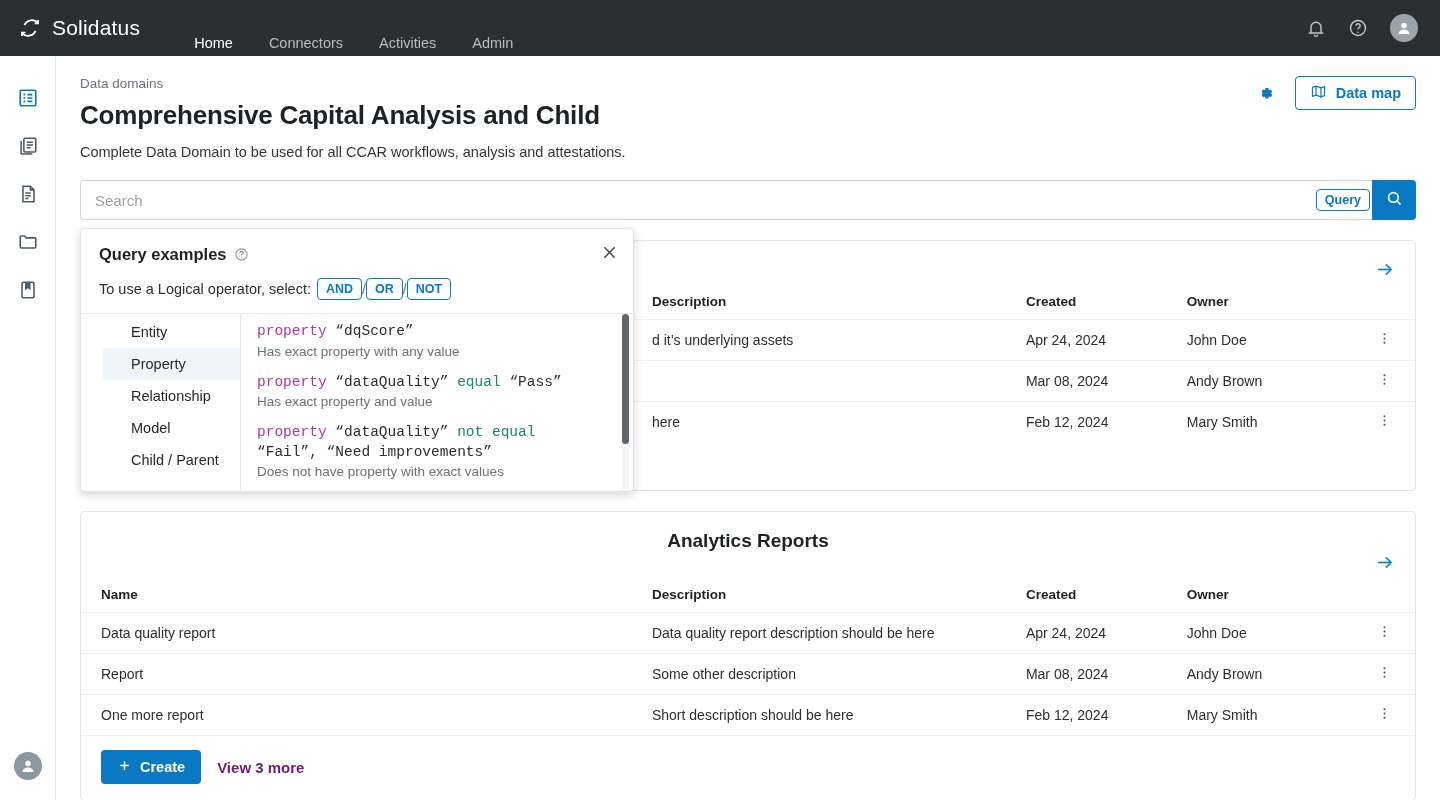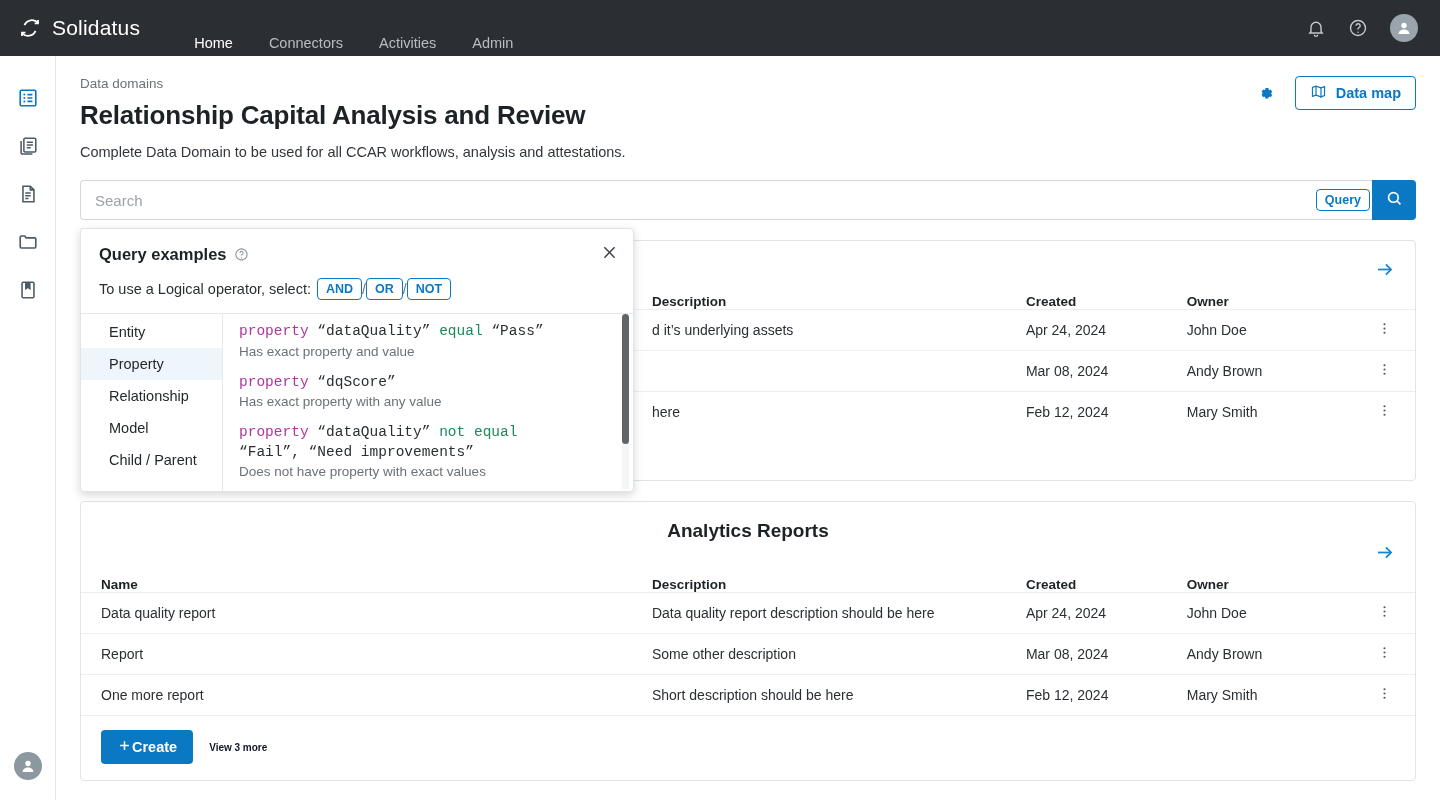--- a/index.html
+++ b/index.html
@@ -96,63 +96,63 @@
     margin: 20px 24px 0 24px; border: 1px solid #e1e4e7; border-radius: 4px;
     background: #fff; position: relative;
   }
   .card-head { padding: 18px 20px 14px 20px; display: flex; align-items: center; flex-direction: column; }
   .card-title { font-size: 19px; font-weight: bold; color: #1d2226; }
   .card-arrow { margin-left: auto; color: #1384d1; cursor: pointer; display: flex; }
 
   table { width: 100%; border-collapse: collapse; }
   thead th {
     text-align: left; font-size: 13.5px; font-weight: bold; color: #1d2226;
-    padding: 0 8px 0 8px;
+    padding: 0 8px 10px 8px;
   }
   thead th:first-child { padding-left: 20px; }
   tbody td {
     font-size: 14px; color: #2a2f34; padding: 10px 8px; border-top: 1px solid #eceef0;
   }
   tbody td:first-child { padding-left: 20px; }
   .col-name { width: 560px; }
   .col-desc { width: 372px; }
   .col-created { width: 160px; }
   .col-owner { width: 175px; }
   .col-menu { width: 60px; text-align: center; }
   .kebab { color: #4c5a66; cursor: pointer; display: inline-flex; }
 
   .card-foot { display: flex; align-items: center; gap: 16px; padding: 14px 20px 16px 20px; border-top: 1px solid #eceef0; }
   .btn-primary {
     background: #0a78c2; color: #fff; border: none; border-radius: 4px; height: 34px;
-    display: flex; align-items: center; padding: 0 16px;
+    display: flex; align-items: center; gap: 8px; padding: 0 16px;
     font-size: 14.5px; font-weight: bold; cursor: pointer;
     font-family: "Liberation Sans", sans-serif;
   }
-  .link-btn { color: #0f172a; font-size: 10px; font-weight: bold; cursor: pointer; }
+  .link-btn { color: #701a75; font-size: 15px; font-weight: bold; cursor: pointer; }
 
   
   .popup {
     position: absolute; left: 80px; top: 228px; width: 554px; height: 264px;
     background: #fff; border: 1px solid #e1e4e7; border-radius: 4px;
     box-shadow: 0 3px 10px rgba(0,0,0,.16); overflow: hidden; z-index: 50;
   }
   .popup-head { padding: 16px 18px 0 18px; position: relative; }
   .popup-title-row { display: flex; align-items: center; gap: 7px; }
   .popup-title { font-size: 16.5px; font-weight: bold; color: #1d2226; }
   .popup-close { position: absolute; right: 14px; top: 14px; cursor: pointer; color: #3c4247; display:flex; }
   .operator-row { display: flex; align-items: center; gap: 0; margin-top: 14px; }
   .operator-label { font-size: 14.5px; color: #2a2f34; margin-right: 6px; }
   .op-chip {
     border: 1px solid #0a78c2; color: #0a78c2; border-radius: 4px;
     font-size: 12.5px; font-weight: bold; padding: 3px 8px; cursor: pointer; background: #fff;
   }
   .op-slash { color: #6b7279; font-size: 14px; }
 
   .popup-body { display: flex; margin-top: 13px; border-top: 1px solid #e6e9eb; height: 180px; }
-  .cat-list { width: 142px; border-right: 1px solid #e6e9eb; padding-top: 2px; }
+  .cat-list { width: 160px; border-right: 1px solid #e6e9eb; padding-top: 2px; padding-left: 22px; }
   .cat-item { font-size: 14.5px; color: #23282d; padding: 8px 0 8px 28px; cursor: pointer; }
   .cat-item.active { background: #eff6fb; }
   .examples {
     flex: 1; position: relative; overflow: hidden; padding: 8px 20px 0 16px;
   }
   .ex { margin-bottom: 14px; }
   .ex-code {
     font-family: "Liberation Mono", monospace; font-size: 14.5px; color: #2a2f34; line-height: 1.35;
   }
   .kw { color: #b0369f; }
@@ -265,21 +265,21 @@
           <path d="M4.8 20c0-3.8 3.3-6 7.2-6s7.2 2.2 7.2 6z"></path>
       </svg>
     </span>
   </div>
 </div>
 
 <div class="page">
 
   <div class="page-head">
     <div class="breadcrumb">Data domains</div>
-    <div class="page-title">Relationship Capital Analysis and Review</div>
+    <div class="page-title">Comprehensive Capital Analysis and Child</div>
     <div class="page-sub">Complete Data Domain to be used for all CCAR workflows, analysis and attestations.</div>
 
     <div class="head-actions">
       <span class="gear-btn">
         <svg viewBox="0 0 24 24" width="19" height="19" fill="currentColor">
           <path d="M12 8.4a3.6 3.6 0 1 0 0 7.2 3.6 3.6 0 0 0 0-7.2zm0 5.6a2 2 0 1 1 0-4 2 2 0 0 1 0 4z"></path>
           <path d="M20.6 13.6l-1.5-.9a7.4 7.4 0 0 0 0-1.4l1.5-.9-1.9-3.3-1.6.7a7 7 0 0 0-1.2-.7L15.7 5h-3.8l-.2 1.8c-.4.2-.8.4-1.2.7l-1.6-.7-1.9 3.3 1.5.9a7.4 7.4 0 0 0 0 1.4l-1.5.9 1.9 3.3 1.6-.7c.4.3.8.5 1.2.7l.2 1.8h3.8l.2-1.8c.4-.2.8-.4 1.2-.7l1.6.7z"></path>
         </svg>
       </span>
       <button class="datamap-btn">
@@ -499,33 +499,33 @@
       <div class="cat-item">Child / Parent</div>
     </div>
 
     <div class="examples">
       <div class="ex-scrollbar"></div>
       <div class="ex-thumb"></div>
 
       <div class="ex">
         <div class="ex-code">
           <span class="kw">property</span>
+          <span>“dqScore”</span>
+        </div>
+        <div class="ex-desc">Has exact property with any value</div>
+      </div>
+
+      <div class="ex">
+        <div class="ex-code">
+          <span class="kw">property</span>
           <span>“dataQuality”</span>
           <span class="op">equal</span>
           <span>“Pass”</span>
         </div>
         <div class="ex-desc">Has exact property and value</div>
-      </div>
-
-      <div class="ex">
-        <div class="ex-code">
-          <span class="kw">property</span>
-          <span>“dqScore”</span>
-        </div>
-        <div class="ex-desc">Has exact property with any value</div>
       </div>
 
       <div class="ex">
         <div class="ex-code">
           <span class="kw">property</span>
           <span>“dataQuality”</span>
           <span class="op">not equal</span>
           <br>
           <span>“Fail”, “Need improvements”</span>
         </div>

